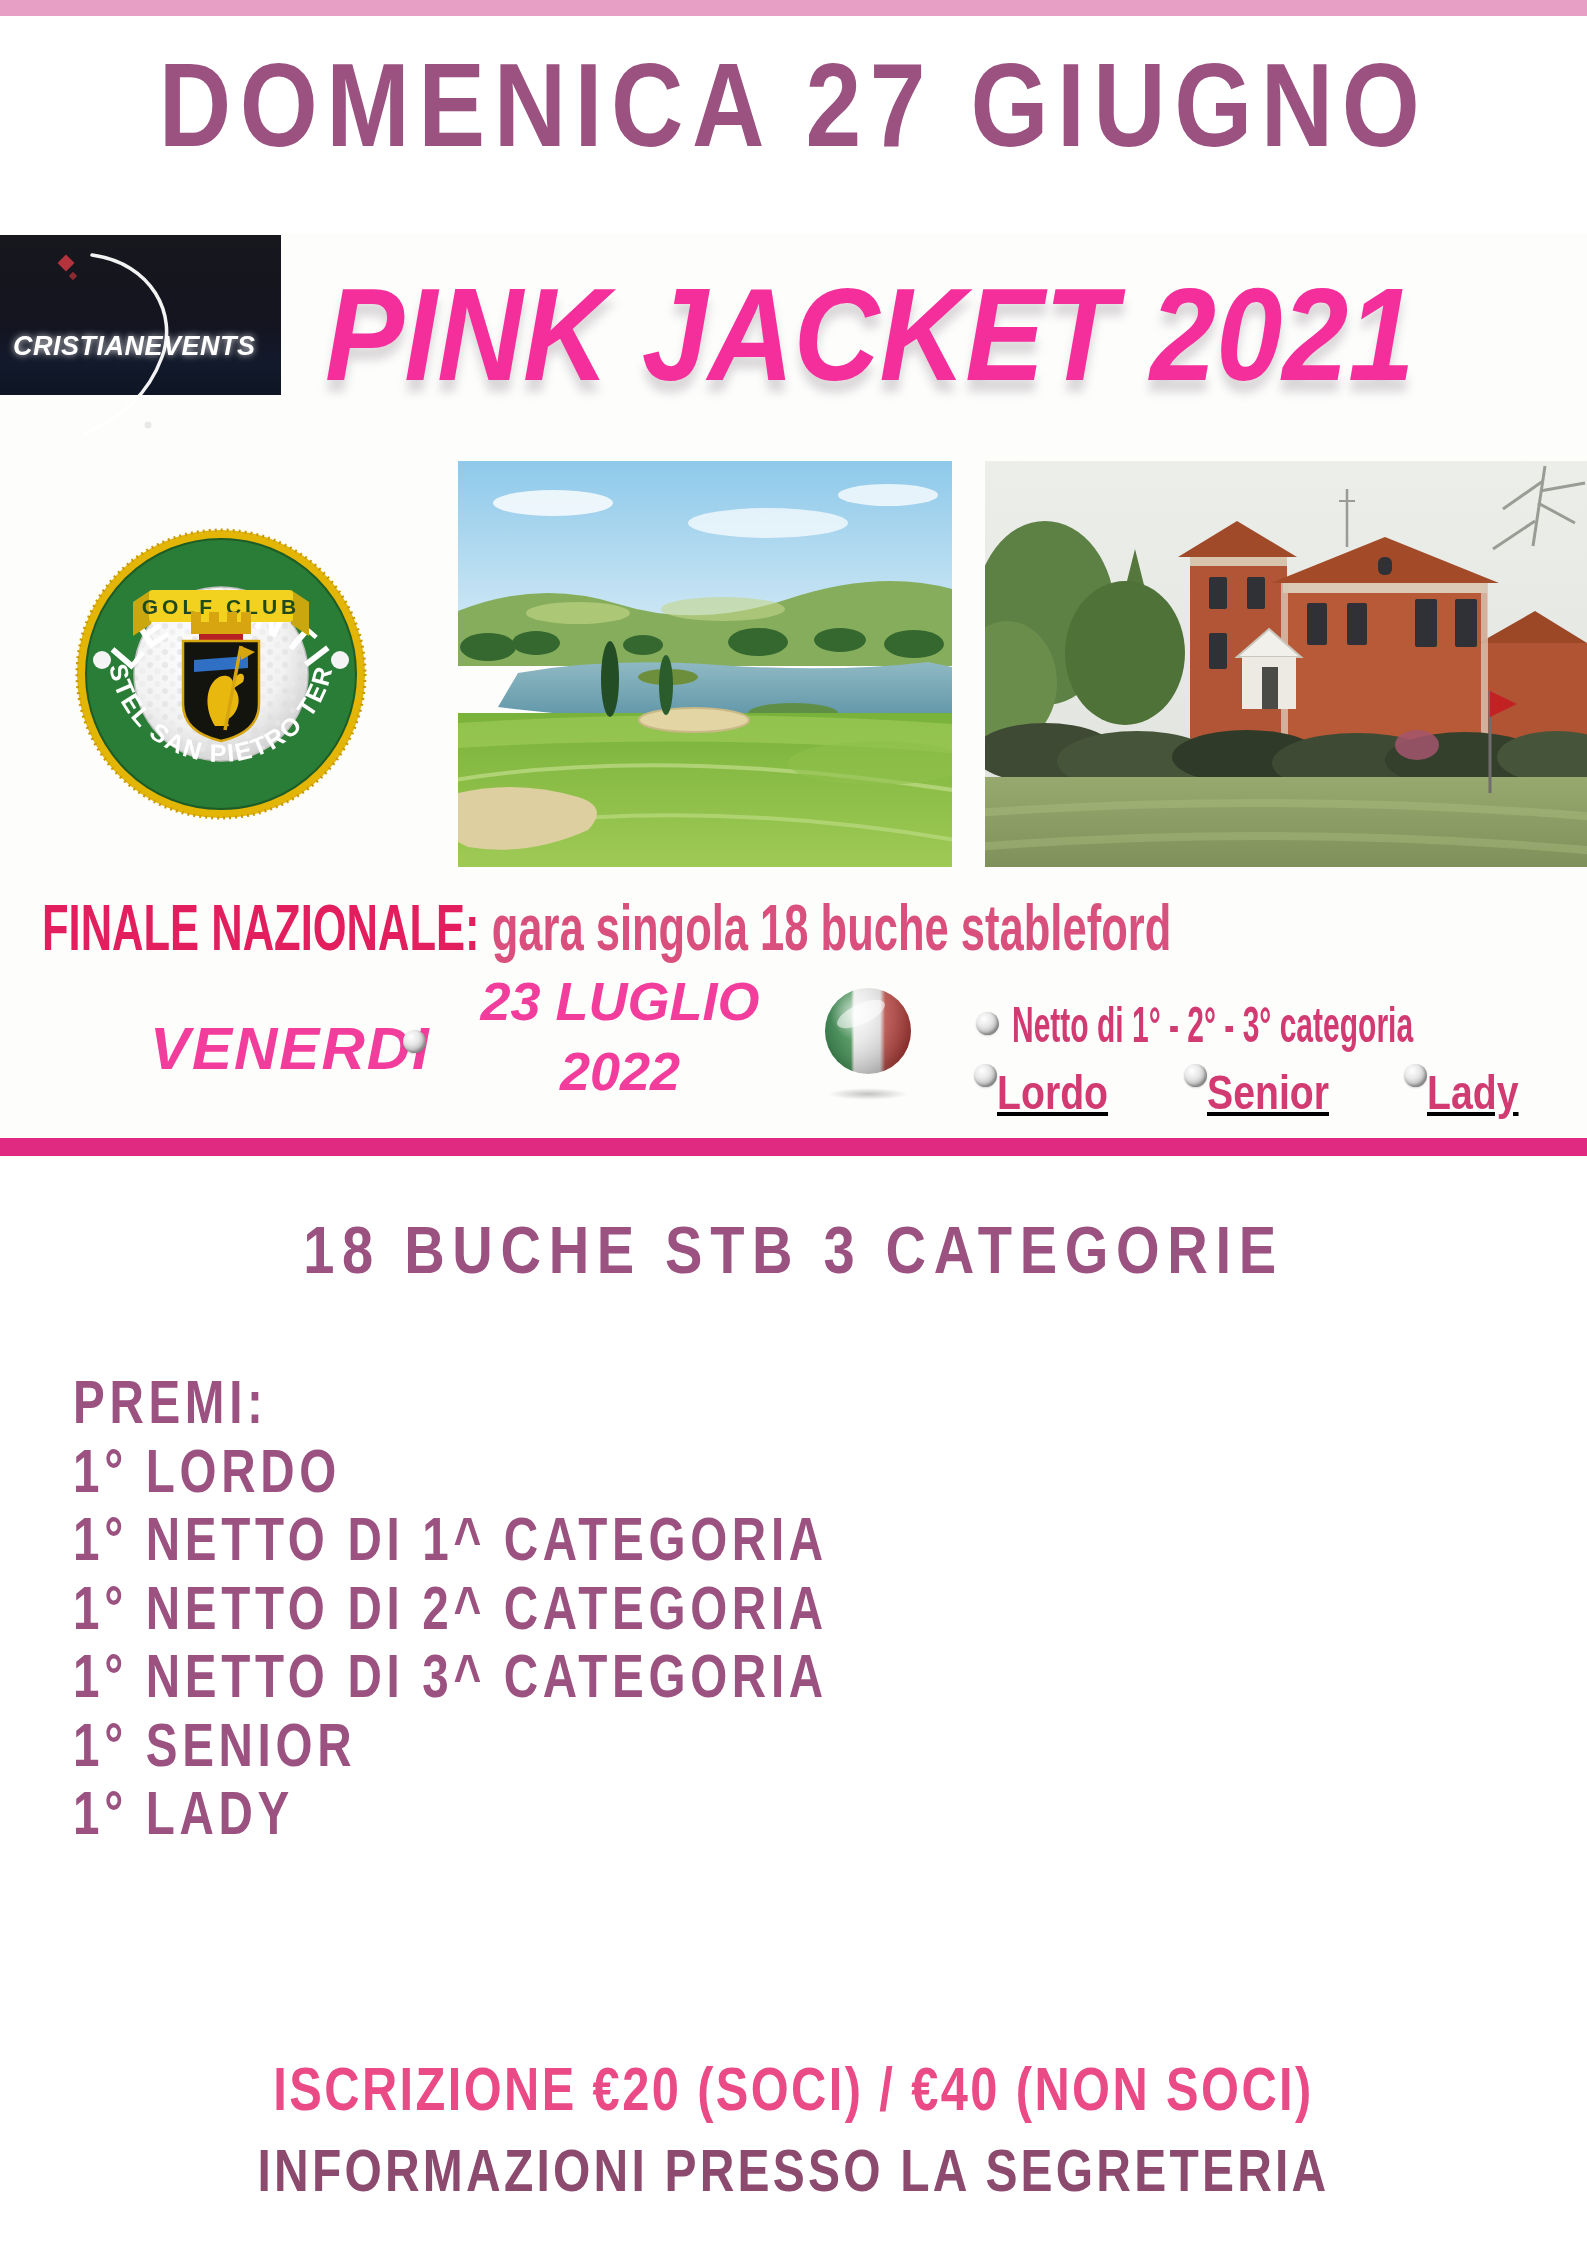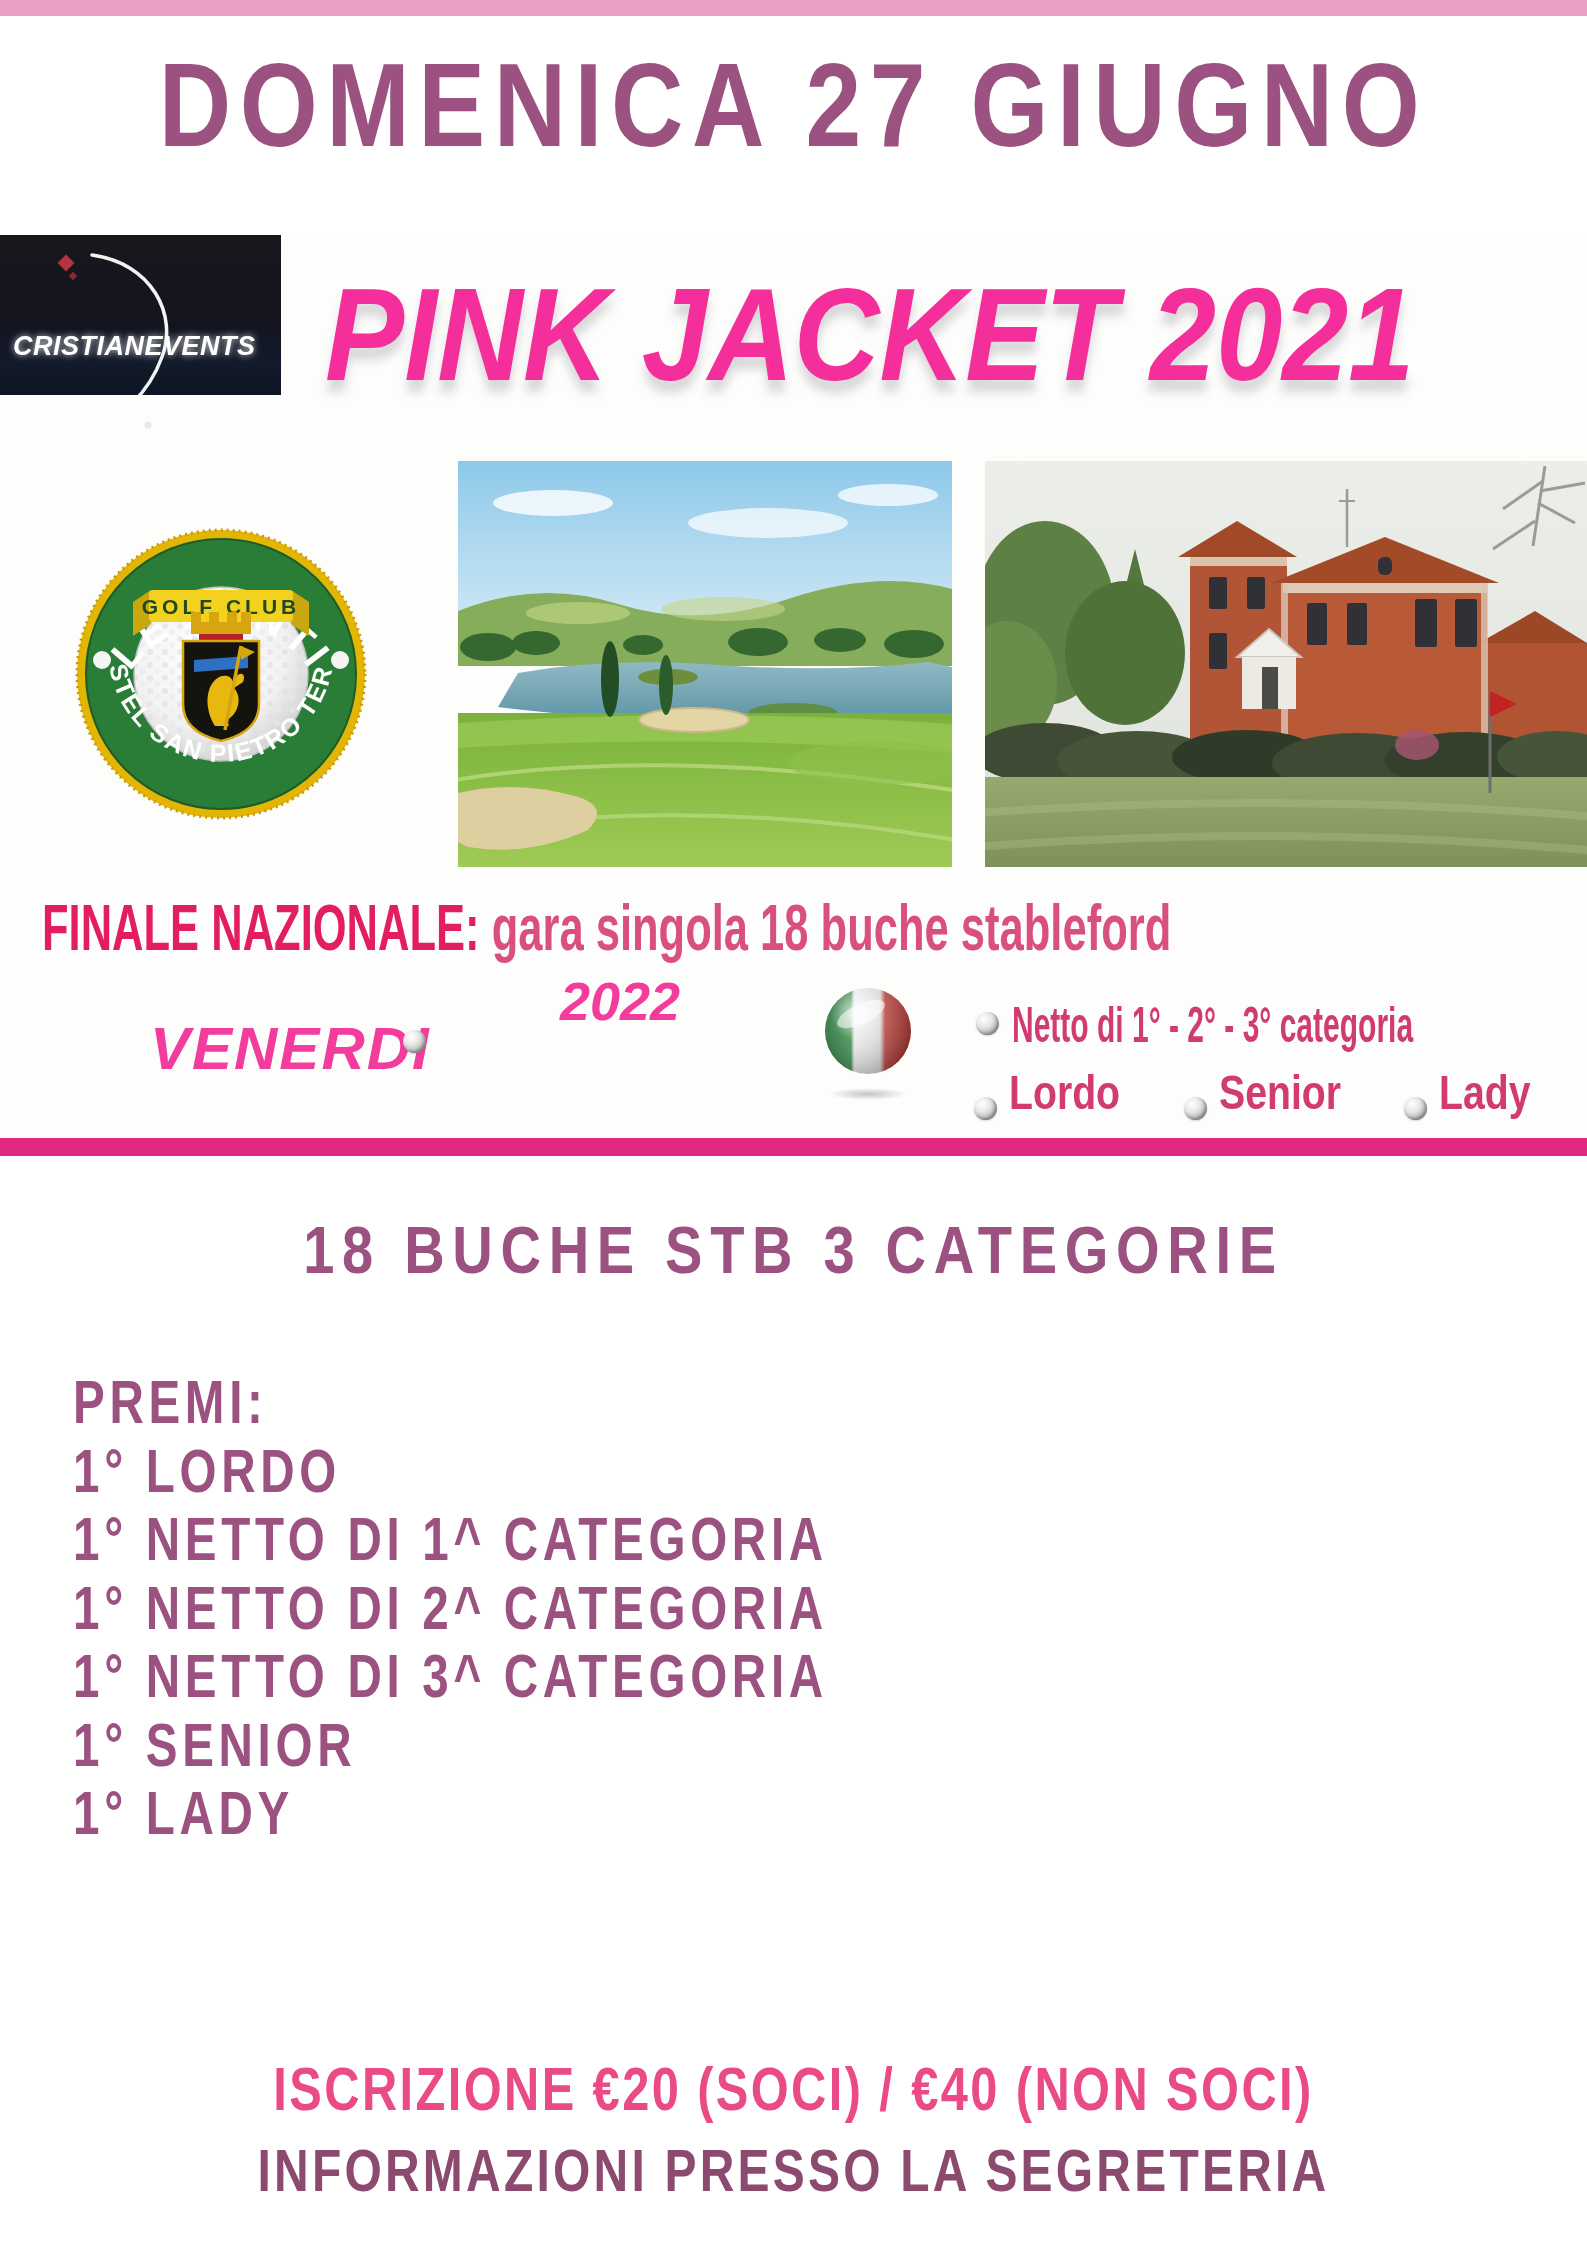--- a/index.html
+++ b/index.html
@@ -36,21 +36,21 @@
 
   .day-label{left:150px;top:998px;font-size:60px;font-weight:bold;font-style:italic;
     color:#f33d9c;letter-spacing:2px;}
   .date-block{left:455px;top:950px;width:330px;text-align:center;font-size:54px;font-weight:bold;
     font-style:italic;color:#f33d9c;line-height:1.3;}
 
   .ball-bullet{width:23px;height:23px;border-radius:50%;
     background:radial-gradient(circle at 35% 30%,#ffffff 0%,#e8e8e8 35%,#b9b9b9 70%,#8f8f8f 100%);
     box-shadow:inset -2px -2px 3px rgba(90,90,90,.55),0 1px 2px rgba(0,0,0,.15);}
   .cat-row1-text{left:1012px;top:980px;font-size:50px;font-weight:bold;color:#d23a72;white-space:nowrap;}
-  .cat-item{display:flex;align-items:flex-end;gap:12px;}
+  .cat-item{display:flex;align-items:flex-start;text-decoration:underline;}
   .cat-item .lbl{font-size:49px;font-weight:bold;color:#d23a72;transform:scaleX(.8);transform-origin:left center;}
 
   .italy-ball-shadow{left:828px;top:1072px;width:80px;height:12px;border-radius:50%;
     background:radial-gradient(ellipse,rgba(60,60,60,.30),rgba(60,60,60,0) 70%);}
 
   .format-title{top:1196px;left:0;right:0;text-align:center;font-size:66px;font-weight:bold;
     letter-spacing:9px;color:#9b5280;}
   .prizes{left:73px;top:1352px;font-size:61px;font-weight:bold;letter-spacing:6px;color:#9b5280;
     line-height:68.5px;white-space:nowrap;}
 
@@ -251,20 +251,21 @@
   </svg>
 
   <div class="abs finale-line cx68 ol">
     <span class="finale-label">FINALE NAZIONALE:</span><span class="finale-desc"> gara singola 18 buche stableford</span>
   </div>
 
   <div class="abs day-label">VENERDI</div>
   <div class="abs ball-bullet" style="left:403px;top:1014px;"></div>
 
   <div class="abs date-block">
+    <div>23 LUGLIO</div>
     <div>2022</div>
   </div>
 
   <svg class="abs" style="left:823px;top:970px;" width="90" height="90" viewBox="0 0 90 90">
     <defs>
       <linearGradient id="itaG" x1="0" y1="0" x2="1" y2="0">
         <stop offset="0%" stop-color="#1d6b33"></stop>
           <stop offset="30%" stop-color="#3c8a4c"></stop>
         <stop offset="34%" stop-color="#e9e9e9"></stop>
           <stop offset="64%" stop-color="#d9d9d9"></stop>

